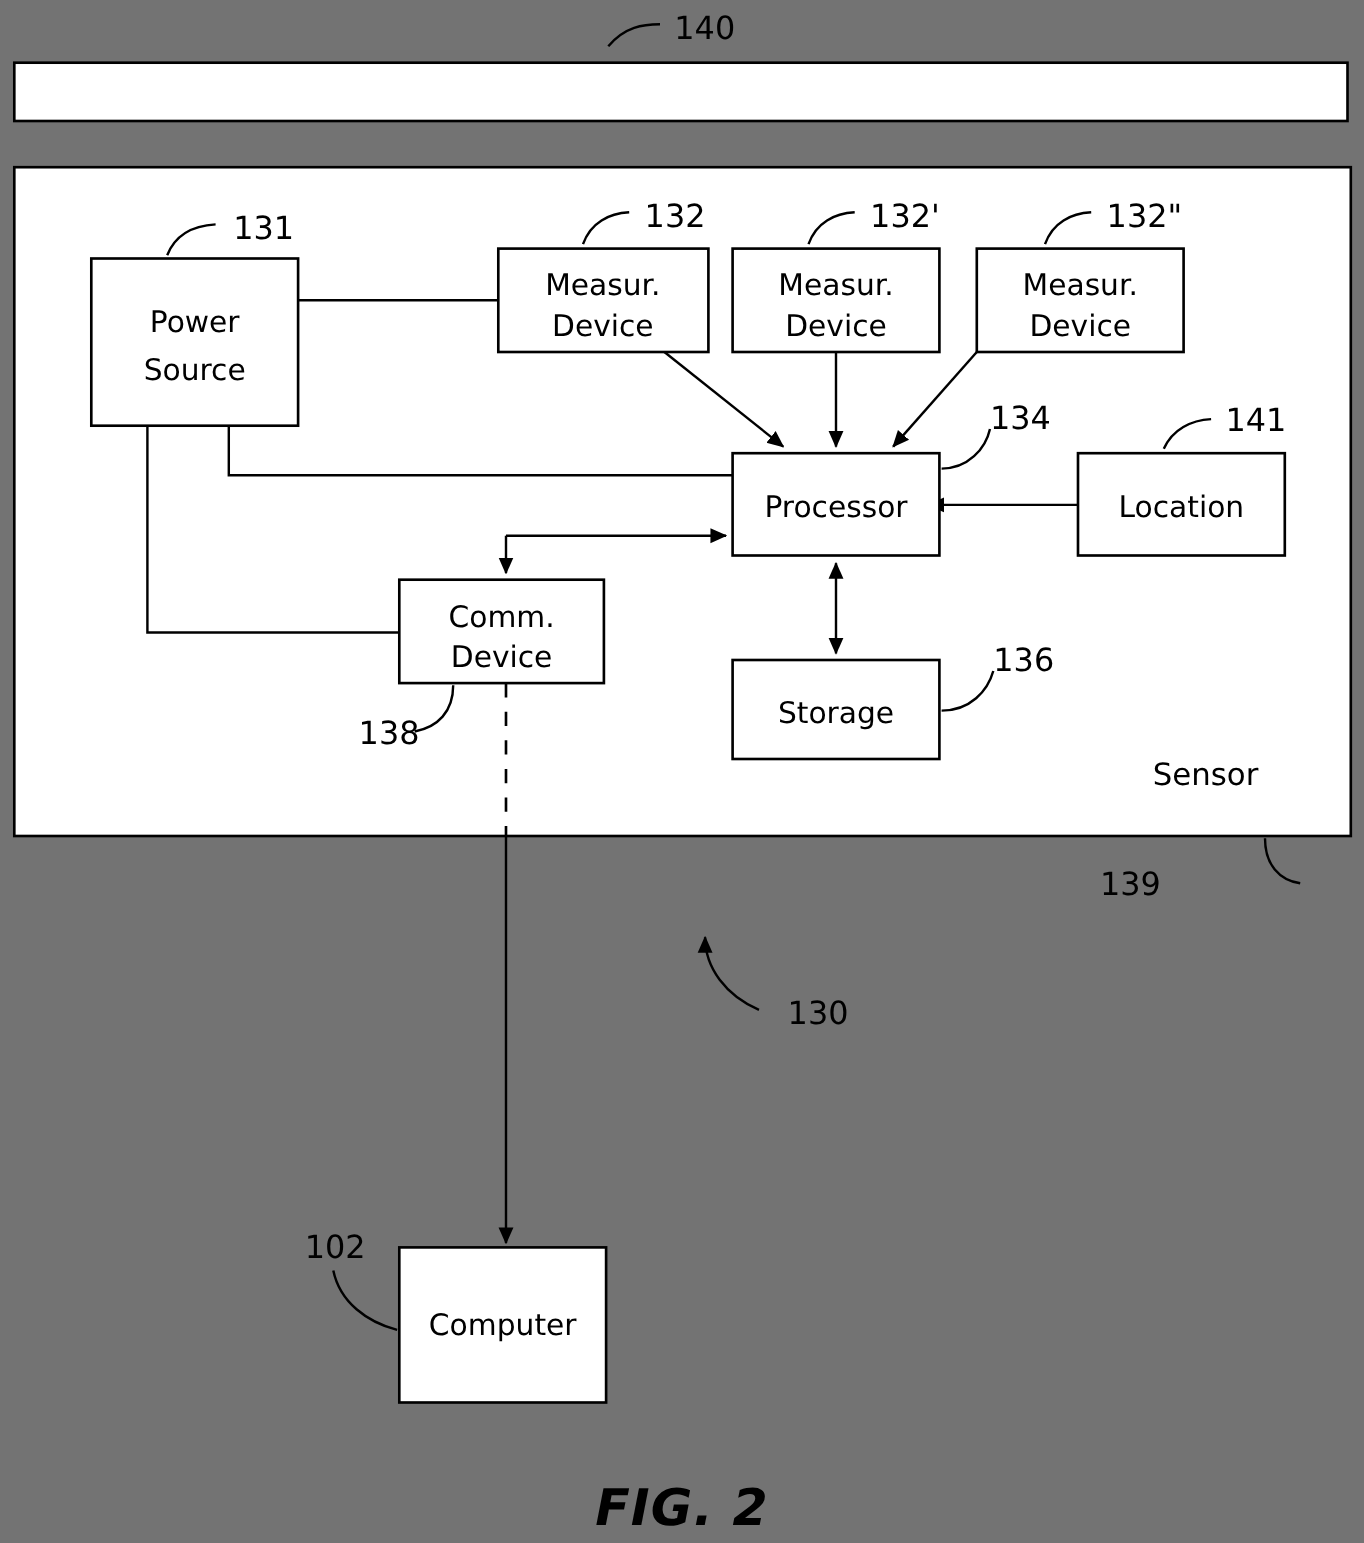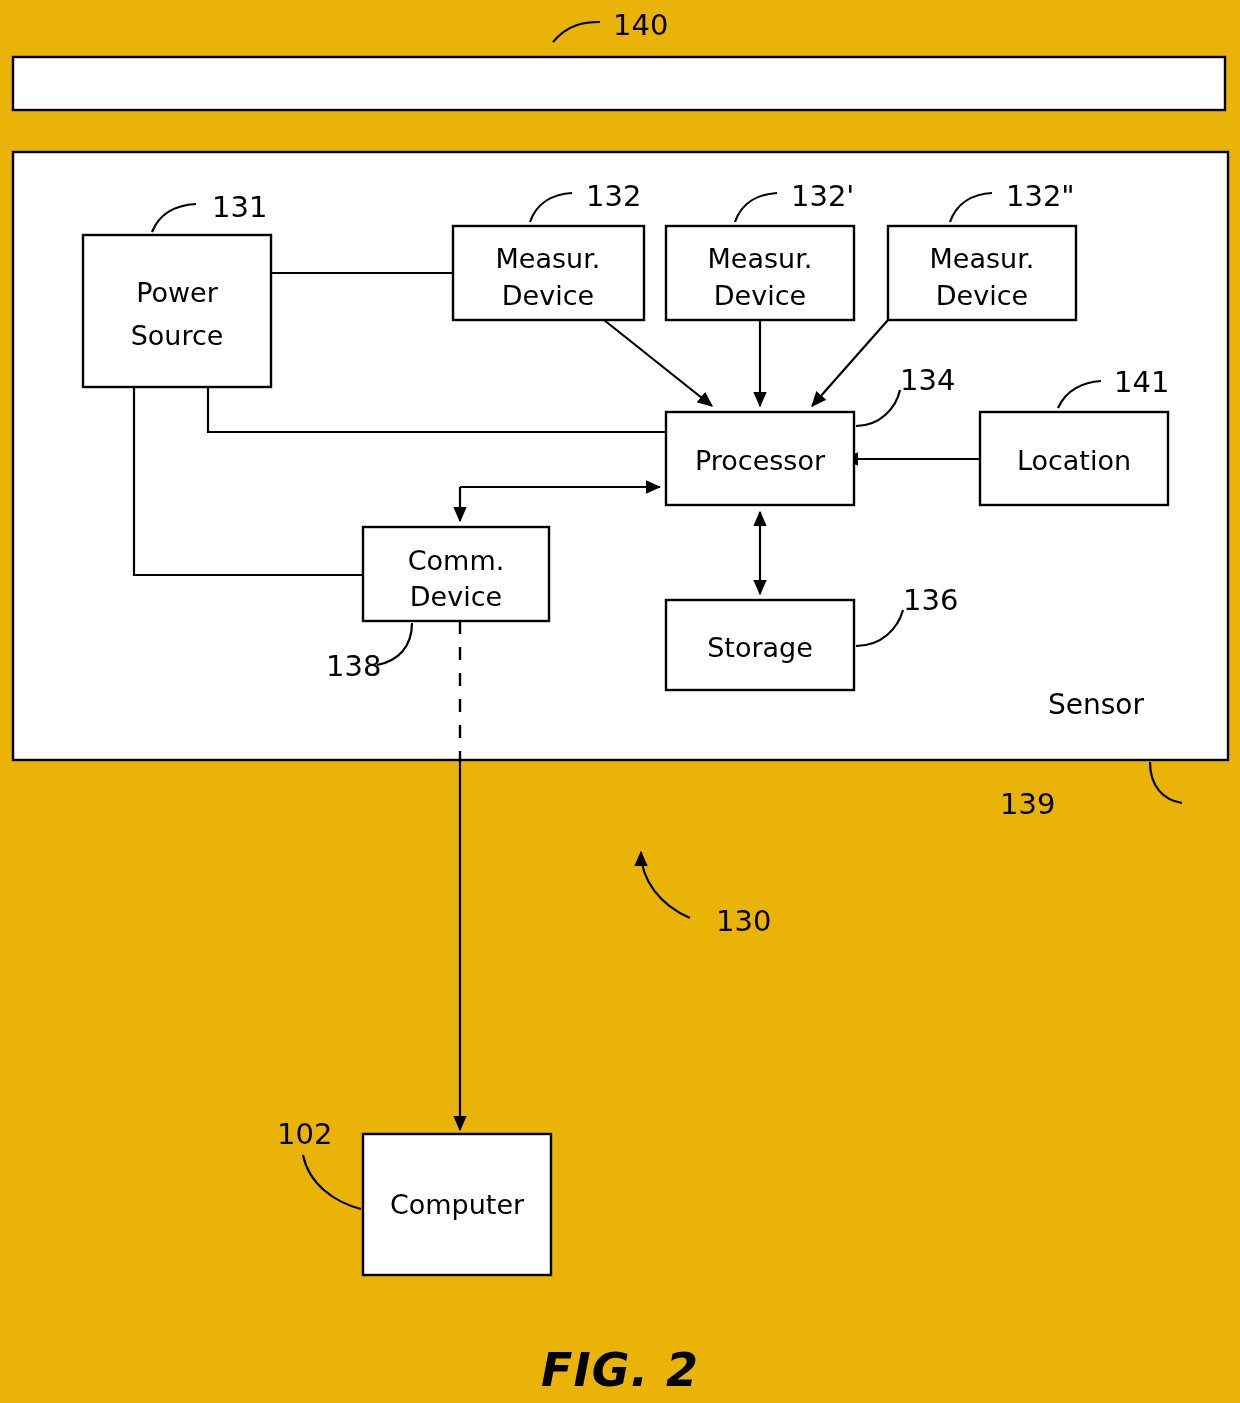--- a/index.html
+++ b/index.html
@@ -7,21 +7,21 @@
     padding: 0;
     background: #ffffff;
   }
   body {
     font-family: "DejaVu Sans", "Liberation Sans", sans-serif;
   }
   #page {
     position: relative;
     width: 1240px;
     height: 1403px;
-    background: #eab308;
+    background: #737373;
     overflow: hidden;
   }
   #figure-svg {
     position: absolute;
     left: 0;
     top: 0;
     width: 1240px;
     height: 1403px;
   }
   .box-label {

